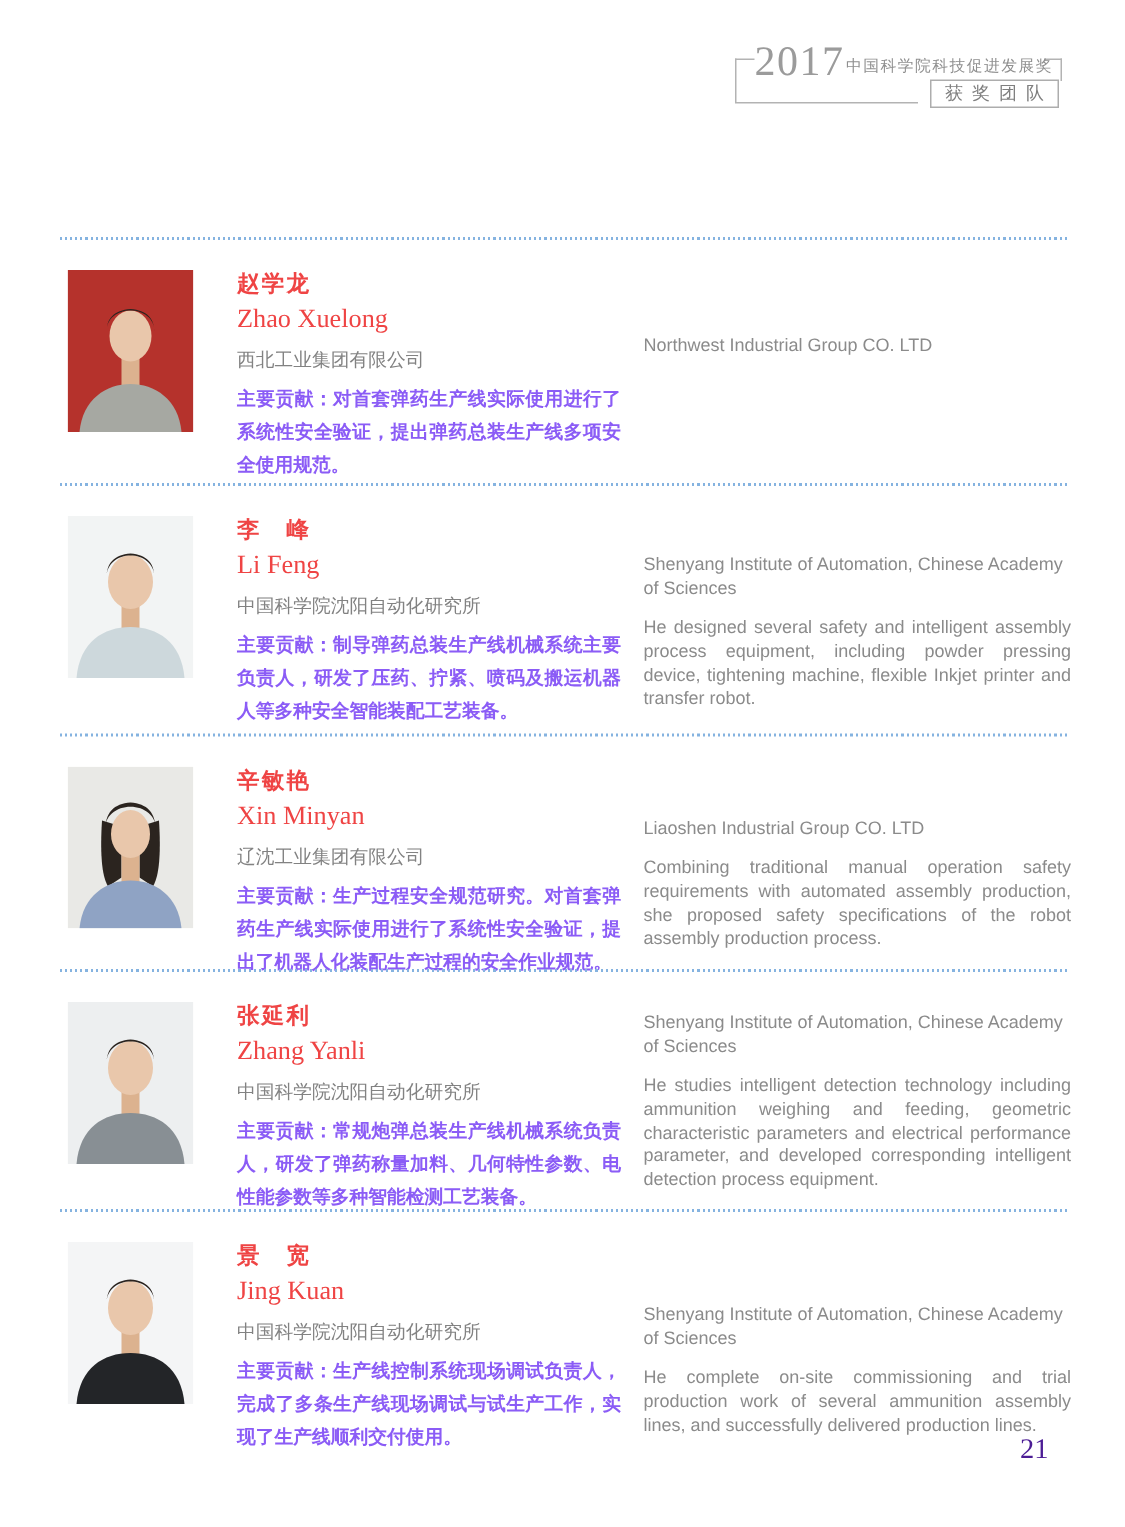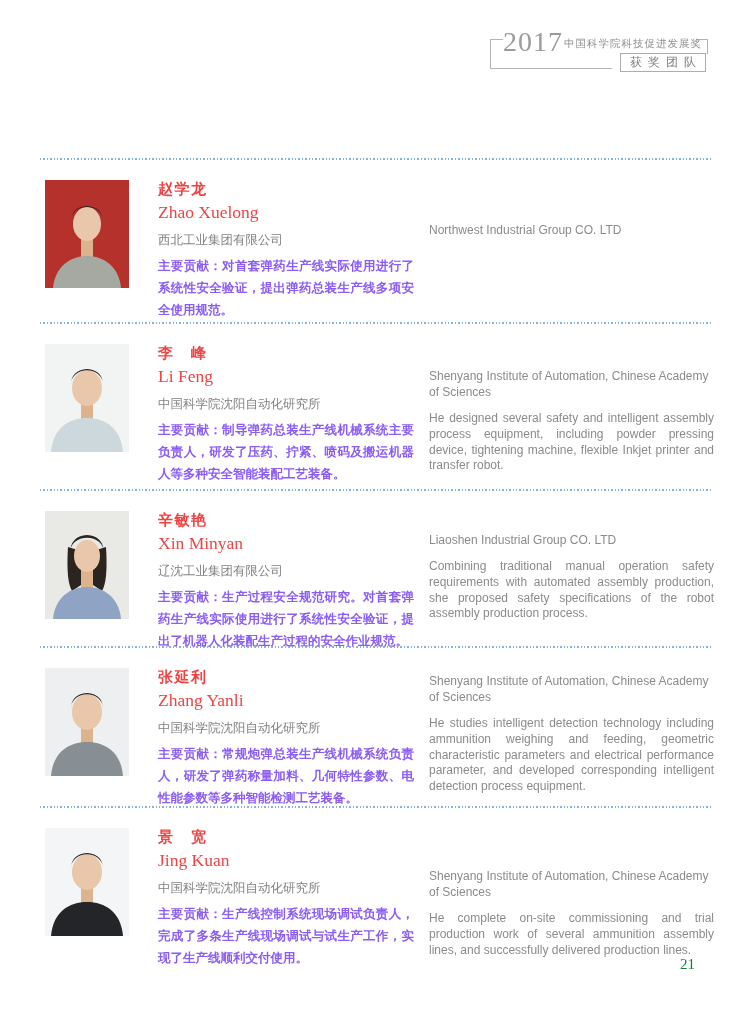--- a/index.html
+++ b/index.html
@@ -53,27 +53,27 @@
     font-family:"Liberation Serif","DejaVu Serif",serif; font-size:17.5px; color:#ef4444;
     margin-top:4px; line-height:21px;
   }
   .affil-cn { font-size:12.5px; color:#828282; margin-top:9px; line-height:17px; }
   .contrib-cn {
     font-size:12.5px; color:#8b5cf6; margin-top:6px; line-height:22px;
     text-align:justify; text-justify:inter-ideograph;font-weight:bold;
   }
 
   .right { margin-left:15px; width:285px; flex:0 0 auto; color:#8b8b8b; }
-  .r0 { margin-top:42px; } .r1 { margin-top:24px; } .r2 { margin-top:21px; } .r3 { margin-top:5px; } .r4 { margin-top:40px; }
+  .r0 { margin-top:42px; } .r1 { margin-top:24px; } .r2 { margin-top:33px; } .r3 { margin-top:5px; } .r4 { margin-top:40px; }
   .affil-en { font-size:12px; line-height:16px; margin-bottom:11px; }
   .contrib-en { font-size:12px; line-height:15.8px; text-align:justify; }
 
   .page-number {
     position:absolute; top:956px; left:680px;
-    font-family:"Liberation Serif","DejaVu Serif",serif; font-size:15px; color:#15803d;
+    font-family:"Liberation Serif","DejaVu Serif",serif; font-size:19px; color:#4c1d95;
   }
 </style>
 </head>
 <body>
 
 <div class="header">
   <span class="h-line hl-a"></span>
   <span class="h-line vl-a"></span>
   <span class="h-line hl-b"></span>
   <span class="h-line hl-c"></span>

